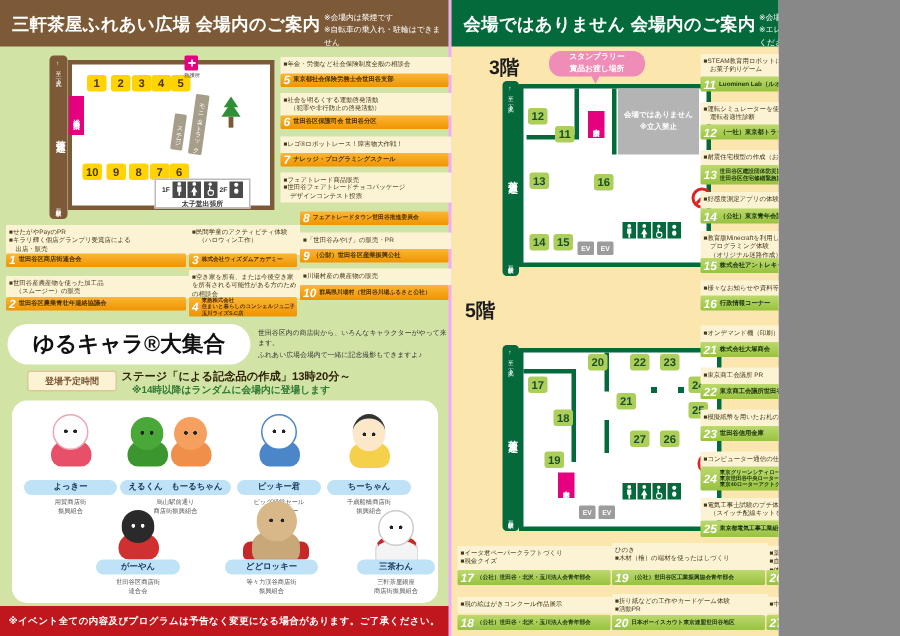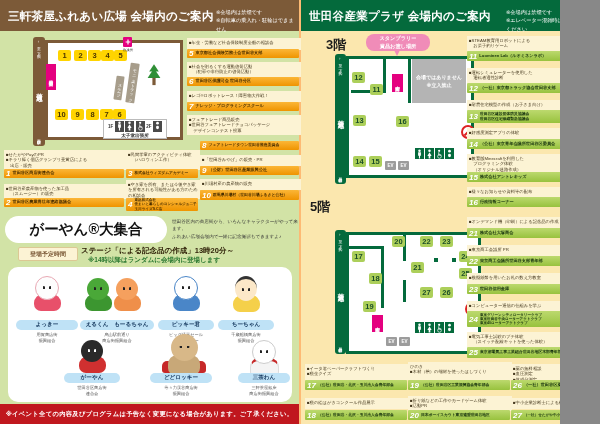--- a/index.html
+++ b/index.html
@@ -1,16 +1,16 @@
 <!DOCTYPE html>
 <html><head>
 <meta charset="utf-8">
 <style>
   html,body{margin:0;padding:0;background:#888;}
-  .page{position:relative;width:560px;height:424px;background:#fdba74;overflow:hidden;
+  .page{position:relative;width:519px;height:424px;background:#f0abfc;overflow:hidden;
         font-family:"Liberation Sans","DejaVu Sans",sans-serif;-webkit-text-size-adjust:none;}
   .abs{position:absolute;}
   
   .lbg{left:0;top:0;width:299px;height:424px;background:#d2e3a6;}
   .rbg{left:301px;top:0;width:299px;height:424px;background:#fbe7ae;}
   .lhead{left:0;top:0;width:299px;height:31px;background:#7c5a38;}
   .rhead{left:301px;top:0;width:299px;height:31px;background:#046a3c;}
   .htitle{color:#fff;font-weight:bold;font-size:11.5px;letter-spacing:.3px;white-space:nowrap;}
   .hnotes{color:#fff;font-size:5.2px;line-height:1.6;white-space:pre-line;}
   
@@ -219,21 +219,21 @@
   <div class="abs bar obar" style="left:200px;top:166px;width:97px;height:9px">
     <span class="bn">9</span>
     <span class="bt">（公財）世田谷区産業振興公社</span>
   </div>
   <div class="abs desc" style="left:200px;top:179px;width:97px;height:8px">■川場村産の農産物の販売</div>
   <div class="abs bar obar" style="left:200px;top:190px;width:97px;height:10px">
     <span class="bn">10</span>
     <span class="bt" style="font-size:3.9px">群馬県川場村（世田谷川場ふるさと公社）</span>
   </div>
 
-  <div class="abs mtitle" style="left:5px;top:216px;width:162px;height:27px">がーやん®大集合</div>
+  <div class="abs mtitle" style="left:5px;top:216px;width:162px;height:27px">ゆるキャラ®大集合</div>
   <div class="abs mlead" style="left:172px;top:218px;width:126px">世田谷区内の商店街から、いろんなキャラクターがやって来ます。
 ふれあい広場会場内で一緒に記念撮影もできますよ♪</div>
   <div class="abs mbadge" style="left:18px;top:247px;width:58px;height:12px">登場予定時間</div>
   <div class="abs mtime1" style="left:81px;top:246px">ステージ「による記念品の作成」13時20分～</div>
   <div class="abs mtime2" style="left:88px;top:256px">※14時以降はランダムに会場内に登場します</div>
 
   <div class="abs mpanel" style="left:8px;top:267px;width:284px;height:135px"></div>
 
   <div class="abs" style="left:32px;top:276px;width:30px">
     <div class="m-head" style="background-color:#fdfdfd;border:1px solid #e9a9b4"></div>
@@ -286,21 +286,21 @@
   <div class="abs ntag" style="left:150px;top:373px;width:62px;height:10px">どどロッキー</div>
   <div class="abs morg" style="left:150px;top:385px;width:62px">等々力渓谷商店街
 振興組合</div>
   <div class="abs ntag" style="left:238px;top:373px;width:52px;height:10px">三茶わん</div>
   <div class="abs morg" style="left:238px;top:385px;width:52px">三軒茶屋銀座
 商店街振興組合</div>
 
   <div class="abs lfoot" style="left:0px;top:404px;width:299px;height:20px">※イベント全ての内容及びプログラムは予告なく変更になる場合があります。ご了承ください。</div>
 
   <div class="abs rhead">
-    <div class="abs htitle" style="left:8px;top:9px">世田谷産業プラザ 会場内のご案内</div>
+    <div class="abs htitle" style="left:8px;top:9px">会場ではありません 会場内のご案内</div>
     <div class="abs hnotes" style="left:205px;top:8px;width:92px">※会場内は禁煙です
 ※エレベーター混雑時は階段をご利用ください</div>
   </div>
 
   <div class="abs floorlab" style="left:326px;top:36px">3階</div>
   <div class="abs road roadg" style="left:335px;top:54px;width:11px;height:124px">
     <span class="rs">↑至 下北沢</span>
     <span class="rn">茶沢通り</span>
     <span class="rs">三軒茶屋駅↓</span>
   </div>

